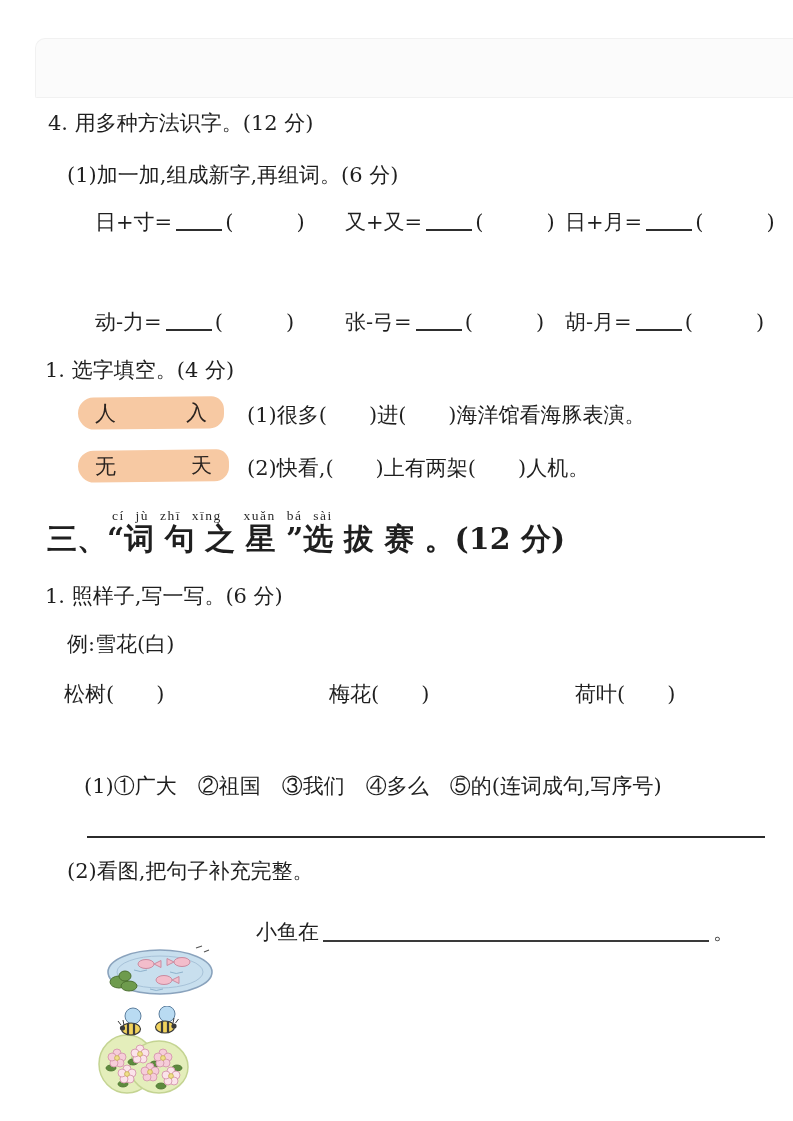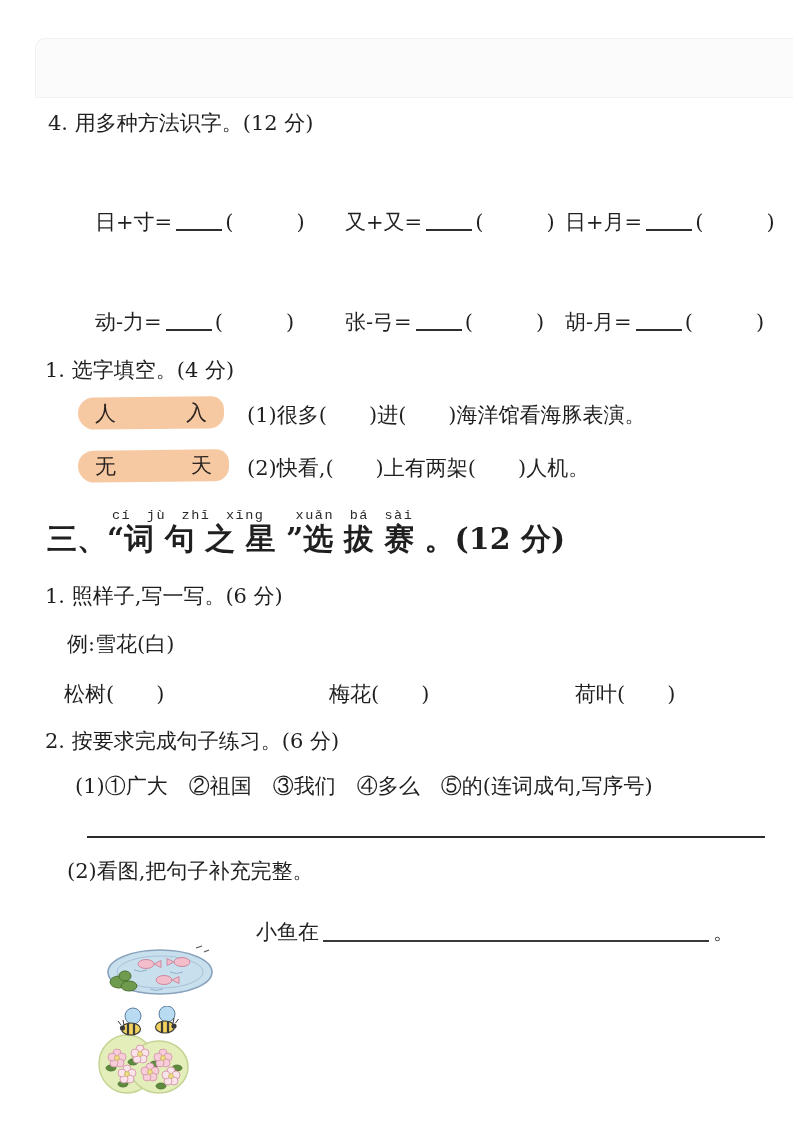--- a/index.html
+++ b/index.html
@@ -26,21 +26,21 @@
   }
   .wline{
     display:inline-block;height:2px;background:#3a3a3a;
     vertical-align:-3px;margin:0 4px;
   }
   .rule{
     position:absolute;height:0;border-top:2px solid #2b2b2b;
   }
   .pinyin{
     font-size:13.5px;line-height:16px;
-    font-family:Liberation Mono, monospace;
+    font-family:Liberation Serif, serif;
     color:#2a2a2a;letter-spacing:1.5px;word-spacing:6px;
   }
   .hl{
     position:absolute;height:32px;
     background:#f7c9a3;
     border-radius:16px 13px 15px 17px;
     transform:rotate(-0.6deg);
     display:flex;justify-content:space-between;align-items:center;
     padding:0 17px;
     font-size:21px;color:#2b2420;
@@ -49,20 +49,21 @@
 </style>
 </head>
 <body>
 
 <div class="page">
 
   <div class="band"></div>
 
   <div class="abs t" style="left:48px;top:108px">4. 用多种方法识字。(12 分)</div>
 
+  <div class="abs t" style="left:67px;top:160px">(1)加一加,组成新字,再组词。(6 分)</div>
 
   <div class="abs t" style="left:345px;top:207px"><span>又+又=</span><span class="blank"></span><span>(　　　)</span></div>
   <div class="abs t" style="left:95px;top:207px"><span>日+寸=</span><span class="blank"></span><span>(　　　)</span></div>
   <div class="abs t" style="left:565px;top:207px"><span>日+月=</span><span class="blank"></span><span>(　　　)</span></div>
 
 
   <div class="abs t" style="left:95px;top:307px"><span>动-力=</span><span class="blank"></span><span>(　　　)</span></div>
   <div class="abs t" style="left:345px;top:307px"><span>张-弓=</span><span class="blank"></span><span>(　　　)</span></div>
   <div class="abs t" style="left:565px;top:307px"><span>胡-月=</span><span class="blank"></span><span>(　　　)</span></div>
 
@@ -82,22 +83,21 @@
 
   <div class="abs pinyin" style="left:112px;top:508px">cí jù zhī xīng  xuǎn bá sài</div>
   <div class="abs t-big" style="left:47px;top:524px">三、“词 句 之 星 ”选 拔 赛 。(12 分)</div>
 
   <div class="abs t" style="left:45px;top:581px">1. 照样子,写一写。(6 分)</div>
   <div class="abs t" style="left:67px;top:629px">例:雪花(白)</div>
   <div class="abs t" style="left:64px;top:679px">松树(　　)</div>
   <div class="abs t" style="left:329px;top:679px">梅花(　　)</div>
   <div class="abs t" style="left:575px;top:679px">荷叶(　　)</div>
 
-  <div class="abs t" style="left:45px;top:726px">2. 按要求完成句子练习。(6 分)</div>
-  <div class="abs t" style="left:75px;top:771px">(1)①广大　②祖国　③我们　④多么　⑤的(连词成句,写序号)</div>
+  <div class="abs t" style="left:84px;top:771px">(1)①广大　②祖国　③我们　④多么　⑤的(连词成句,写序号)</div>
 
   <div class="rule" style="left:87px;top:836px;width:678px"></div>
 
   <div class="abs t" style="left:67px;top:856px">(2)看图,把句子补充完整。</div>
 
   <div class="abs" style="left:102px;top:905px">
     <svg width="112" height="54" viewBox="0 0 112 54">
       <path d="M94 5 l6 -2 M102 9 l5 -2" stroke="#555" stroke-width="1.2" fill="none"></path>
       <ellipse cx="58" cy="29" rx="52" ry="22" fill="#c8dfee" stroke="#8aa3bd" stroke-width="1.6"></ellipse>
       <ellipse cx="58" cy="29" rx="43" ry="16" fill="none" stroke="#a7c2d8" stroke-width="1"></ellipse>

